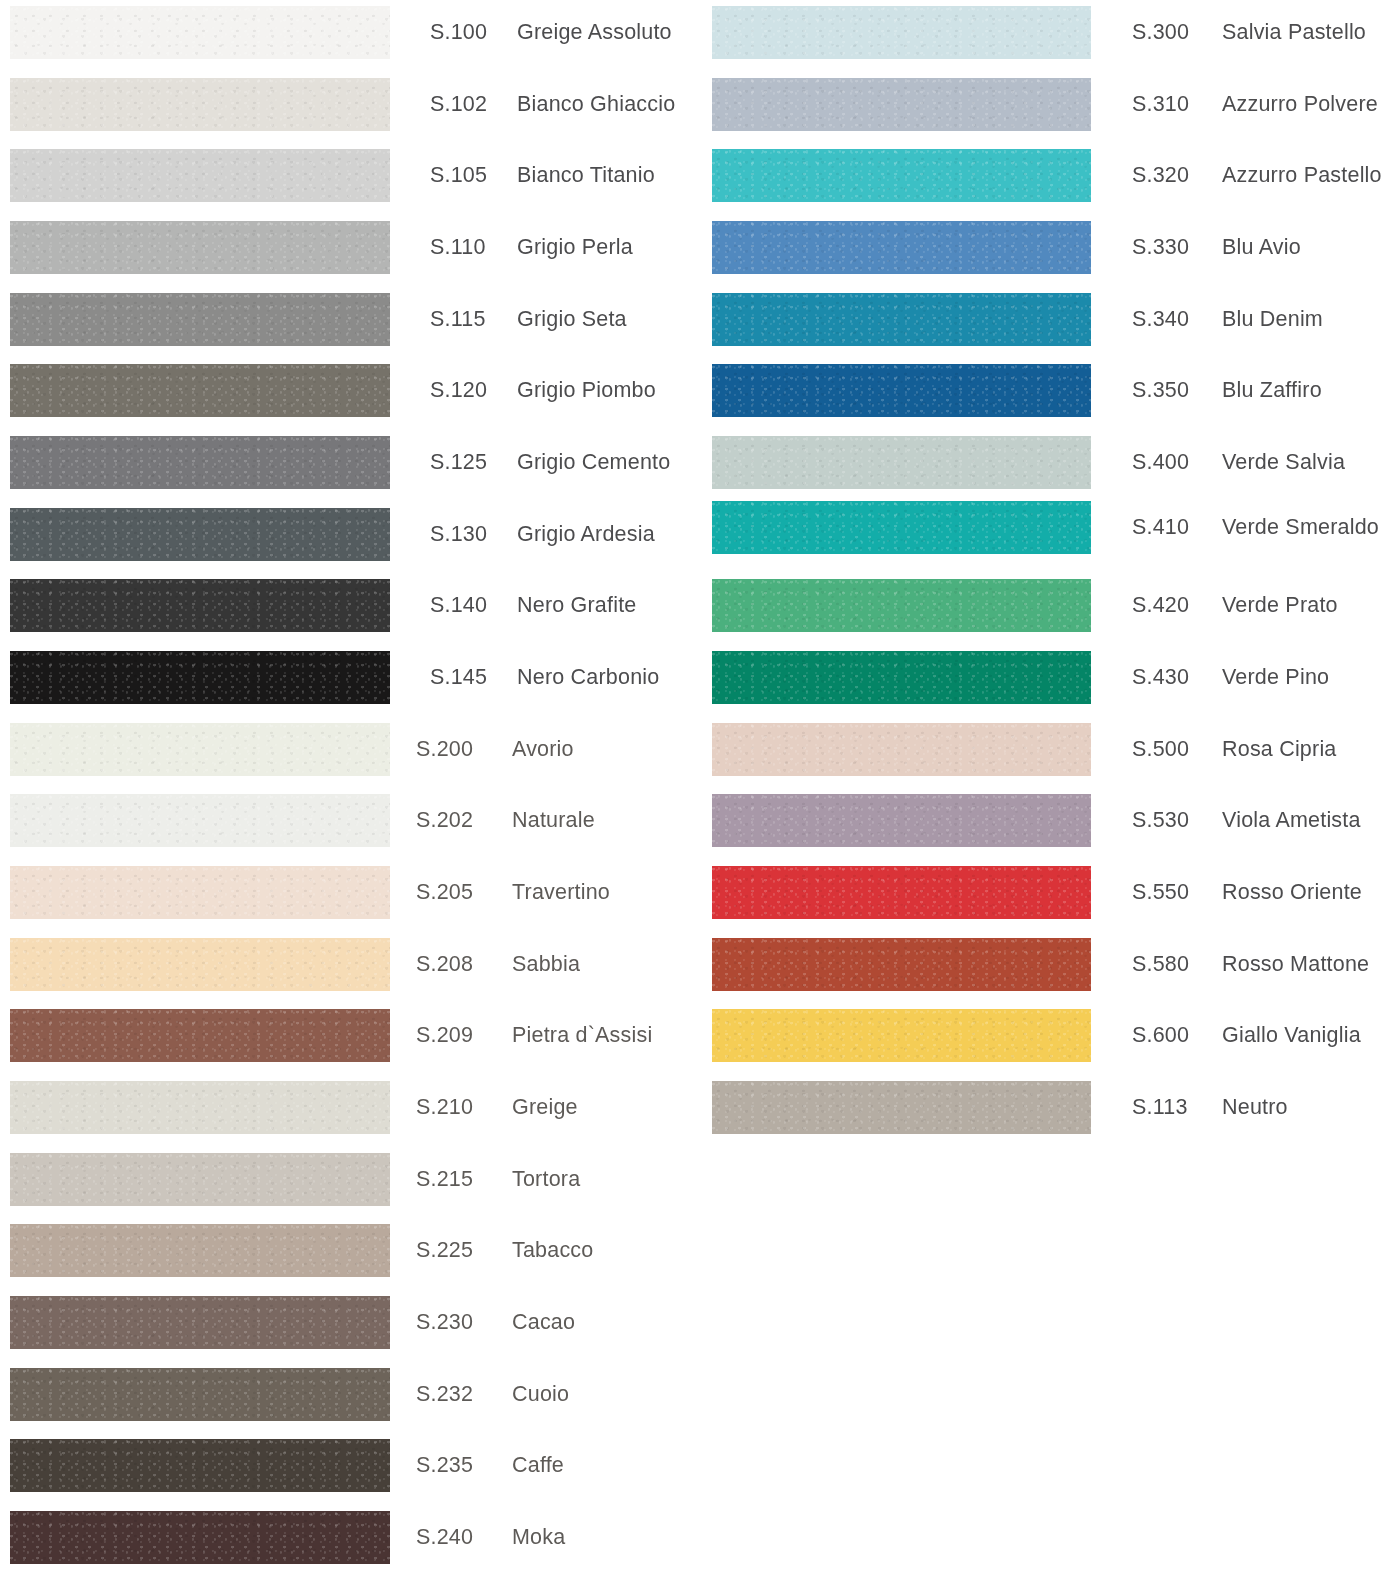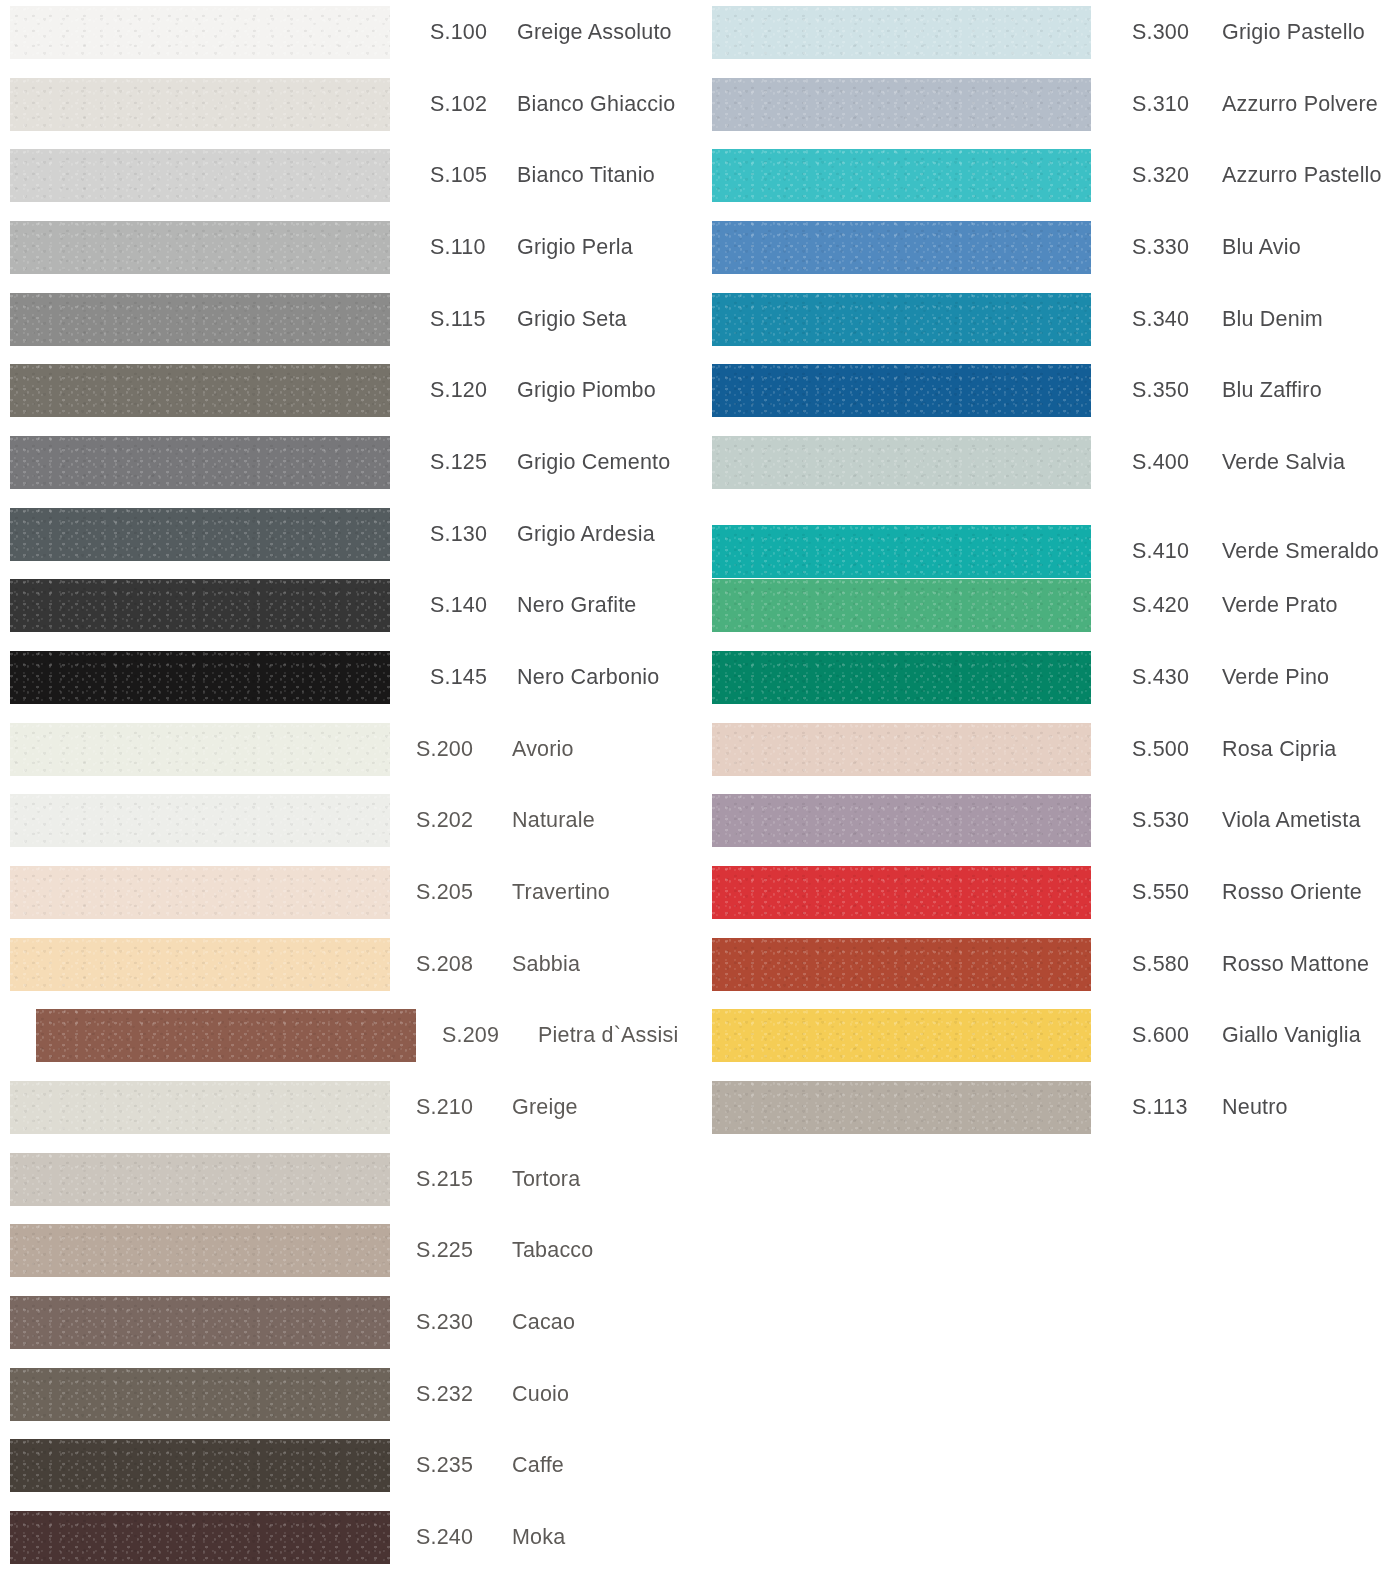--- a/index.html
+++ b/index.html
@@ -150,21 +150,21 @@
       <div class="swatch-row shift" style="top: 859.92px;">
         <div class="swatch" title="S.205 Travertino" style="background-color: rgb(240, 223, 210);"></div>
         <span class="code">S.205</span>
         <span class="name">Travertino</span>
       </div>
       <div class="swatch-row shift" style="top: 931.58px; text-align: right;">
         <div class="swatch" title="S.208 Sabbia" style="background-color: rgb(246, 220, 182);"></div>
         <span class="code">S.208</span>
         <span class="name">Sabbia</span>
       </div>
-      <div class="swatch-row shift" style="top: 1003.24px; margin-left: 26px;">
+      <div class="swatch-row shift" style="top: 1003.24px;">
         <div class="swatch" title="S.209 Pietra d`Assisi" style="background-color: rgb(141, 92, 77);"></div>
         <span class="code">S.209</span>
         <span class="name">Pietra d`Assisi</span>
       </div>
       <div class="swatch-row shift" style="top: 1074.9px; padding-left: 19px;">
         <div class="swatch" title="S.210 Greige" style="background-color: rgb(222, 220, 211);"></div>
         <span class="code">S.210</span>
         <span class="name">Greige</span>
       </div>
       <div class="swatch-row shift" style="top: 1146.56px;">
@@ -195,21 +195,21 @@
       <div class="swatch-row shift" style="top: 1504.86px;">
         <div class="swatch" title="S.240 Moka" style="background-color: rgb(74, 52, 51);"></div>
         <span class="code">S.240</span>
         <span class="name">Moka</span>
       </div>
     </div>
   <div class="column col-right">
       <div class="swatch-row" style="top: 0px;">
         <div class="swatch" title="S.300 Azzurro Pastello" style="background-color: rgb(207, 226, 230);"></div>
         <span class="code">S.300</span>
-        <span class="name">Grigio Pastello</span>
+        <span class="name">Salvia Pastello</span>
       </div>
       <div class="swatch-row" style="top: 71.66px;">
         <div class="swatch" title="S.310 Azzurro Polvere" style="background-color: rgb(180, 189, 201);"></div>
         <span class="code">S.310</span>
         <span class="name">Azzurro Polvere</span>
       </div>
       <div class="swatch-row" style="top: 143.32px;">
         <div class="swatch" title="S.320 Azzurro Caraibi" style="background-color: rgb(60, 192, 197);"></div>
         <span class="code">S.320</span>
         <span class="name">Azzurro Pastello</span>
@@ -227,21 +227,21 @@
       <div class="swatch-row" style="top: 358.3px;">
         <div class="swatch" title="S.350 Blu Zaffiro" style="background-color: rgb(19, 94, 150);"></div>
         <span class="code">S.350</span>
         <span class="name">Blu Zaffiro</span>
       </div>
       <div class="swatch-row" style="top: 429.96px;">
         <div class="swatch" title="S.400 Verde Salvia" style="background-color: rgb(194, 207, 203);"></div>
         <span class="code">S.400</span>
         <span class="name">Verde Salvia</span>
       </div>
-      <div class="swatch-row" style="top: 519px; text-align: right;">
+      <div class="swatch-row" style="top: 495px; text-align: right;">
         <div class="swatch" title="S.410 Verde Smeraldo" style="background-color: rgb(19, 173, 169);"></div>
         <span class="code">S.410</span>
         <span class="name">Verde Smeraldo</span>
       </div>
       <div class="swatch-row" style="top: 573.28px;">
         <div class="swatch" title="S.420 Verde Prato" style="background-color: rgb(75, 176, 126);"></div>
         <span class="code">S.420</span>
         <span class="name">Verde Prato</span>
       </div>
       <div class="swatch-row" style="top: 644.94px;">

